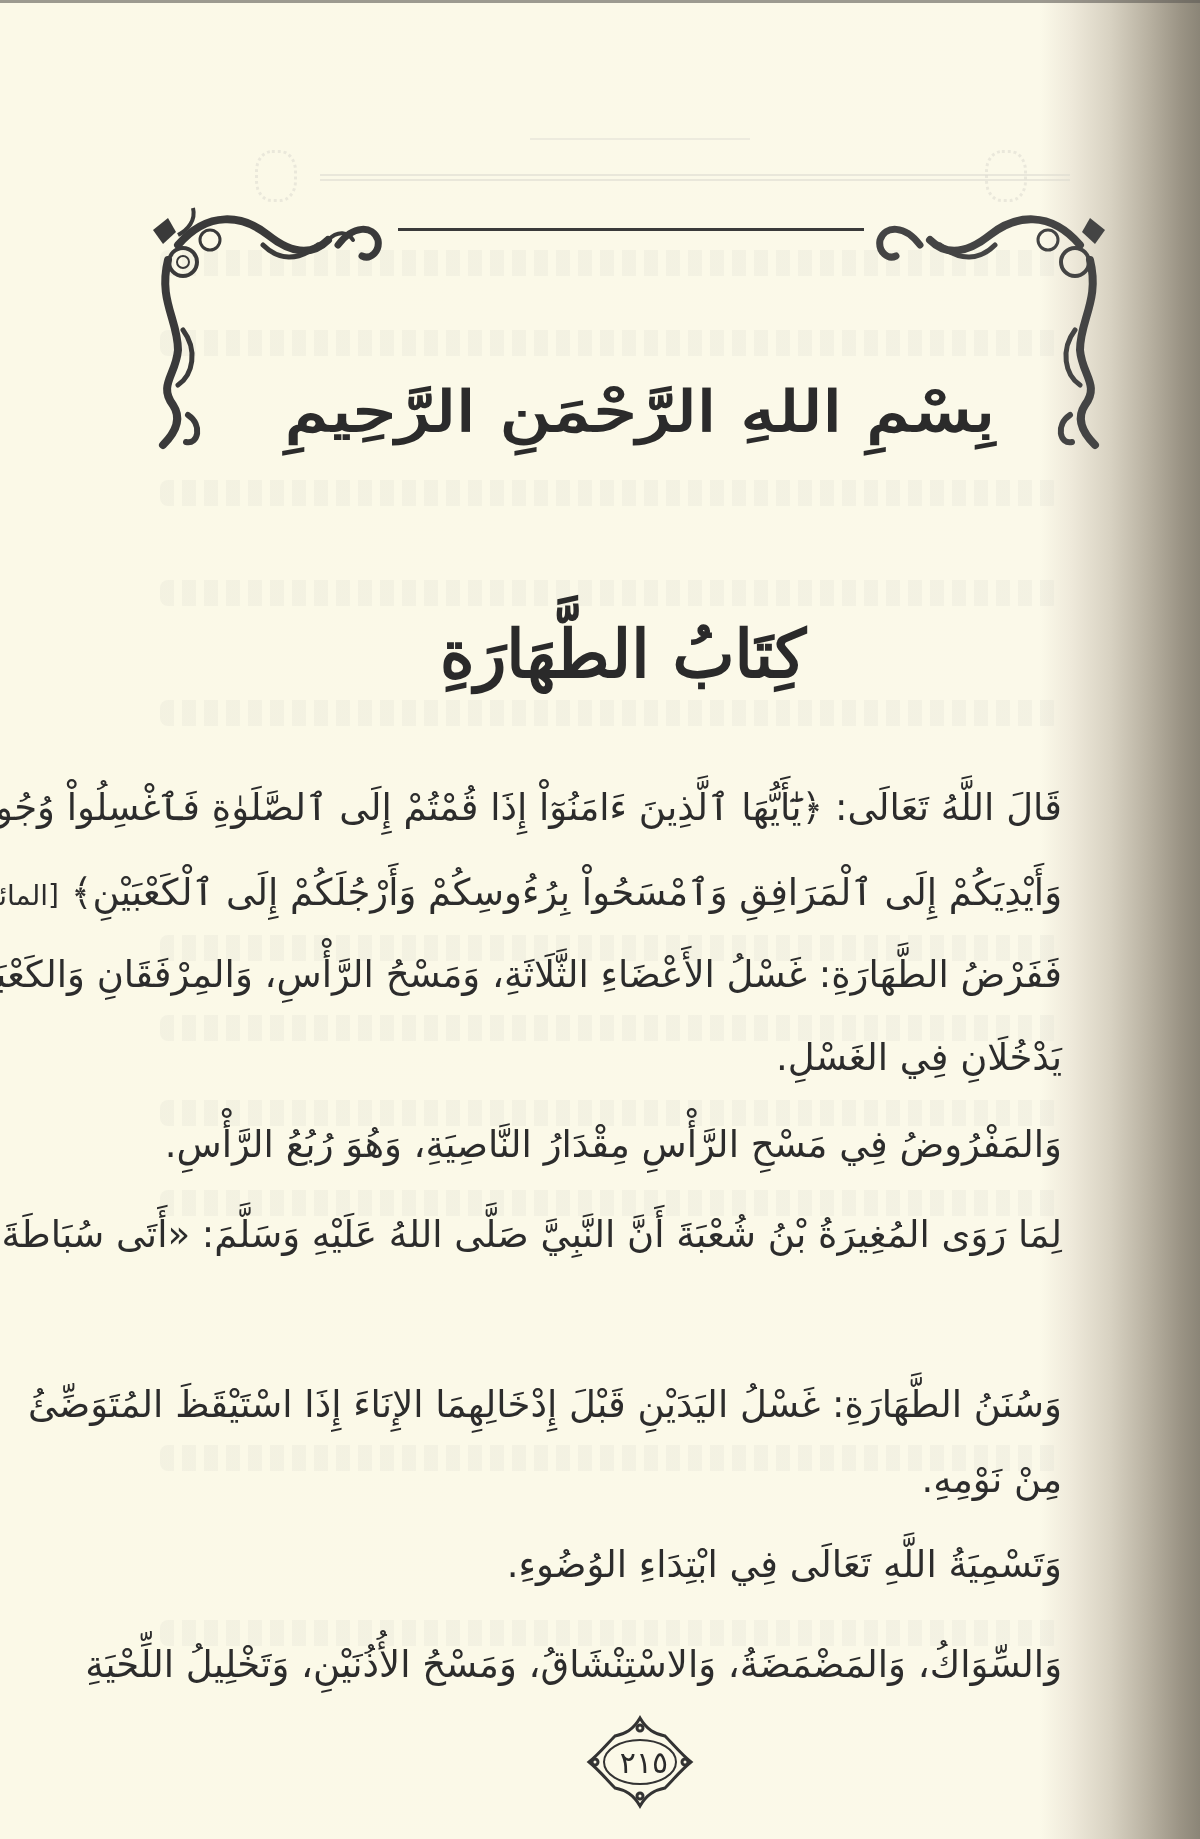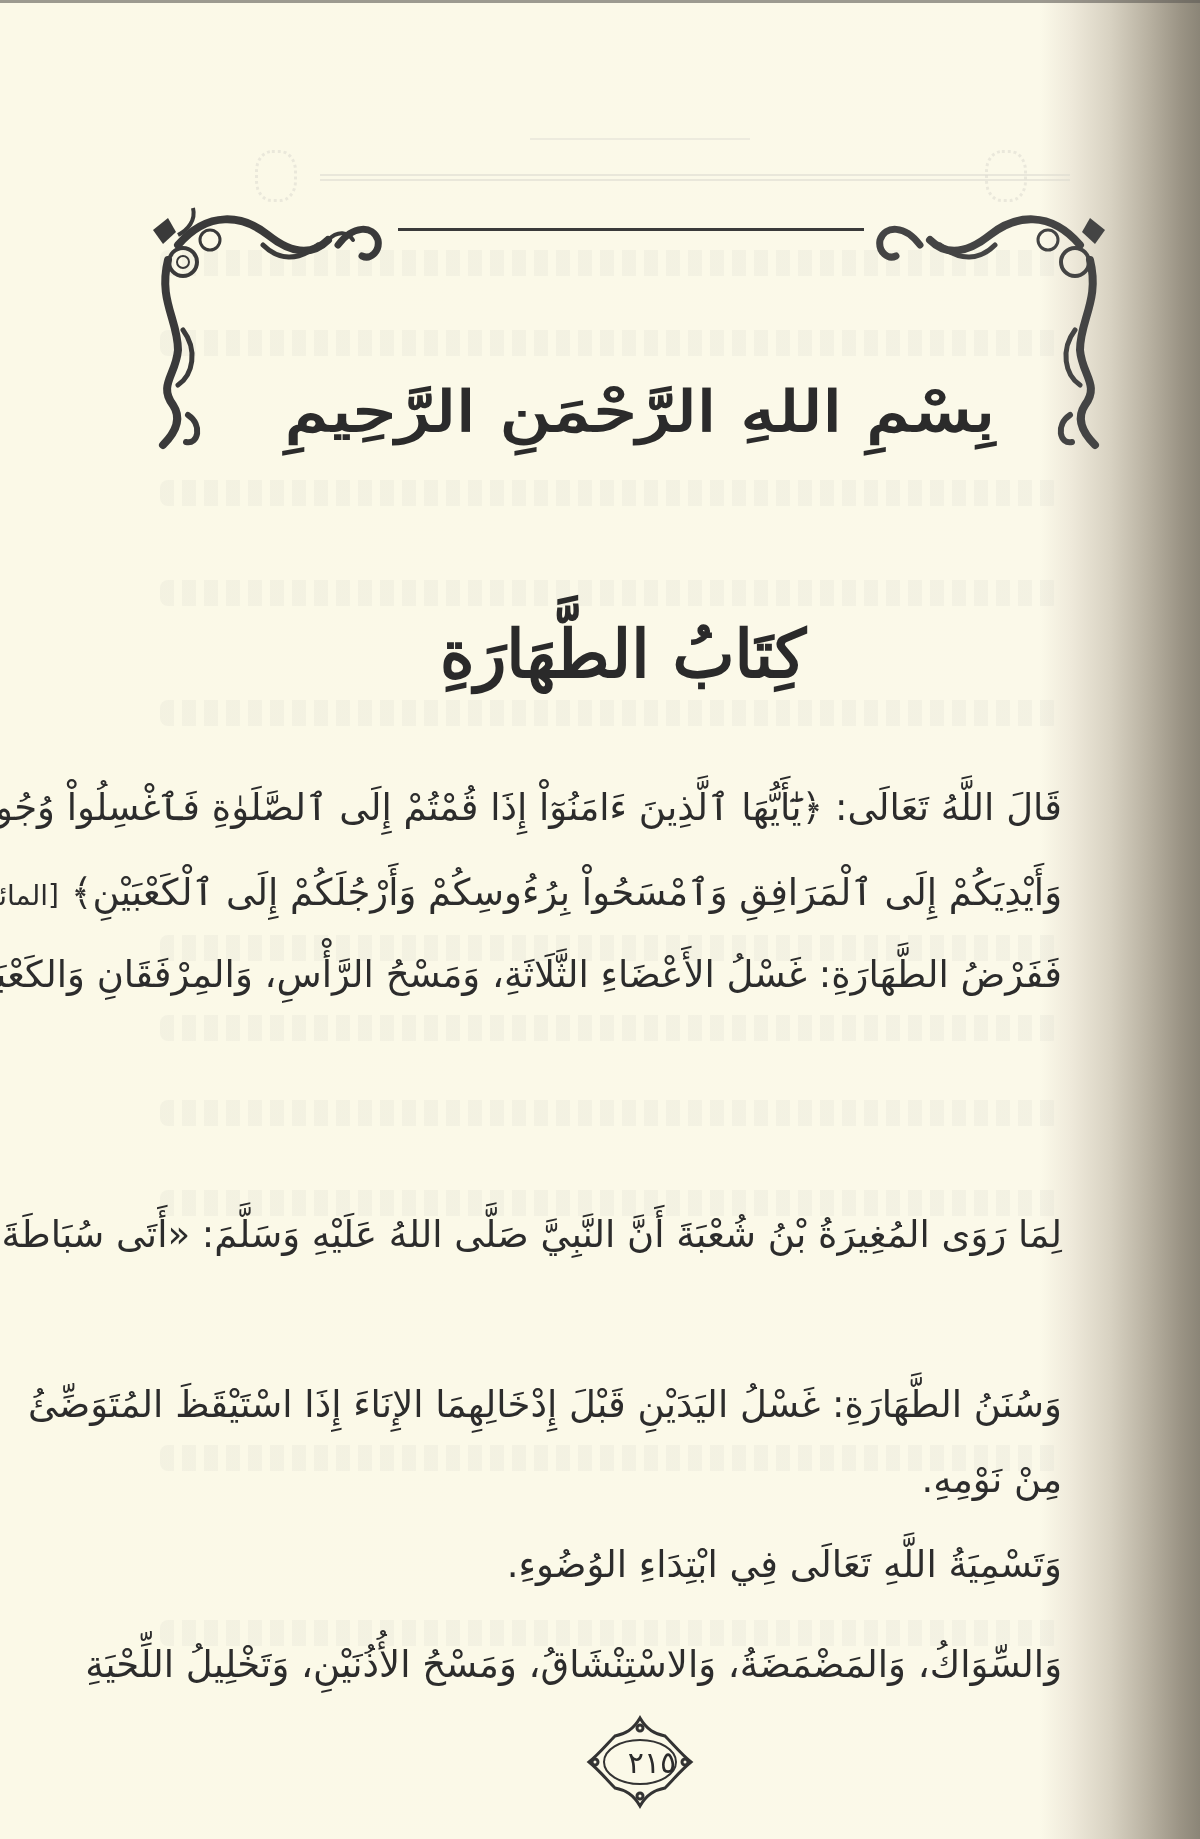--- a/index.html
+++ b/index.html
@@ -48,21 +48,21 @@
   .body-line {
     position:absolute; right:138px; direction:rtl; text-align:right;
     font-size:37px; line-height:46px; height:46px; white-space:nowrap; color:#2c2c2c;
     font-family:"DejaVu Sans", sans-serif;
   }
   .body-line.justify { left:158px; text-align:justify; text-align-last:justify; }
   .ref { font-size:28px; }
 
   .page-num-wrap { position:absolute; left:585px; top:1714px; width:110px; height:96px; }
   .page-num {
-    position:absolute; left:12px; top:0; width:110px; height:96px;
+    position:absolute; left:4px; top:0; width:110px; height:96px;
     display:flex; align-items:center; justify-content:center;
     font-size:30px; color:#2b2b2b; font-family:"DejaVu Sans", sans-serif; direction:rtl;
   }
 </style>
 </head>
 <body>
 
 <div class="page">
   <div class="top-edge"></div>
 
@@ -123,20 +123,22 @@
   <div class="center book-title">
     <span>كِتَابُ الطَّهَارَةِ</span>
   </div>
 
   <div class="body-line justify" style="top:785px">قَالَ اللَّهُ تَعَالَى: ﴿يَٰٓأَيُّهَا ٱلَّذِينَ ءَامَنُوٓاْ إِذَا قُمْتُمْ إِلَى ٱلصَّلَوٰةِ فَٱغْسِلُواْ وُجُوهَكُمْ</div>
   <div class="body-line" style="top:870px; left:158px; text-align:right;">
     <span>وَأَيْدِيَكُمْ إِلَى ٱلْمَرَافِقِ وَٱمْسَحُواْ بِرُءُوسِكُمْ وَأَرْجُلَكُمْ إِلَى ٱلْكَعْبَيْنِ﴾</span>
     <span class="ref">[المائدة: ٦].</span>
   </div>
   <div class="body-line justify" style="top:952px">فَفَرْضُ الطَّهَارَةِ: غَسْلُ الأَعْضَاءِ الثَّلَاثَةِ، وَمَسْحُ الرَّأْسِ، وَالمِرْفَقَانِ وَالكَعْبَانِ</div>
+  <div class="body-line" style="top:1035px">يَدْخُلَانِ فِي الغَسْلِ.</div>
+  <div class="body-line" style="top:1122px">وَالمَفْرُوضُ فِي مَسْحِ الرَّأْسِ مِقْدَارُ النَّاصِيَةِ، وَهُوَ رُبُعُ الرَّأْسِ.</div>
   <div class="body-line justify" style="top:1212px">لِمَا رَوَى المُغِيرَةُ بْنُ شُعْبَةَ أَنَّ النَّبِيَّ صَلَّى اللهُ عَلَيْهِ وَسَلَّمَ: «أَتَى سُبَاطَةَ قَوْمٍ فَبَالَ،</div>
   <div class="body-line justify" style="top:1382px">وَسُنَنُ الطَّهَارَةِ: غَسْلُ اليَدَيْنِ قَبْلَ إِدْخَالِهِمَا الإِنَاءَ إِذَا اسْتَيْقَظَ المُتَوَضِّئُ</div>
   <div class="body-line" style="top:1457px">مِنْ نَوْمِهِ.</div>
   <div class="body-line" style="top:1542px">وَتَسْمِيَةُ اللَّهِ تَعَالَى فِي ابْتِدَاءِ الوُضُوءِ.</div>
   <div class="body-line justify" style="top:1642px">وَالسِّوَاكُ، وَالمَضْمَضَةُ، وَالاسْتِنْشَاقُ، وَمَسْحُ الأُذُنَيْنِ، وَتَخْلِيلُ اللِّحْيَةِ</div>
 
   <div class="page-num-wrap">
     <svg width="110" height="96" viewBox="0 0 110 96">
       <g fill="none" stroke="#333" stroke-width="3">
         <path d="M55 4 C62 16, 70 20, 80 22 C88 30, 96 40, 106 48 C96 56, 88 66, 80 74 C70 76, 62 80, 55 92 C48 80, 40 76, 30 74 C22 66, 14 56, 4 48 C14 40, 22 30, 30 22 C40 20, 48 16, 55 4 Z"></path>

